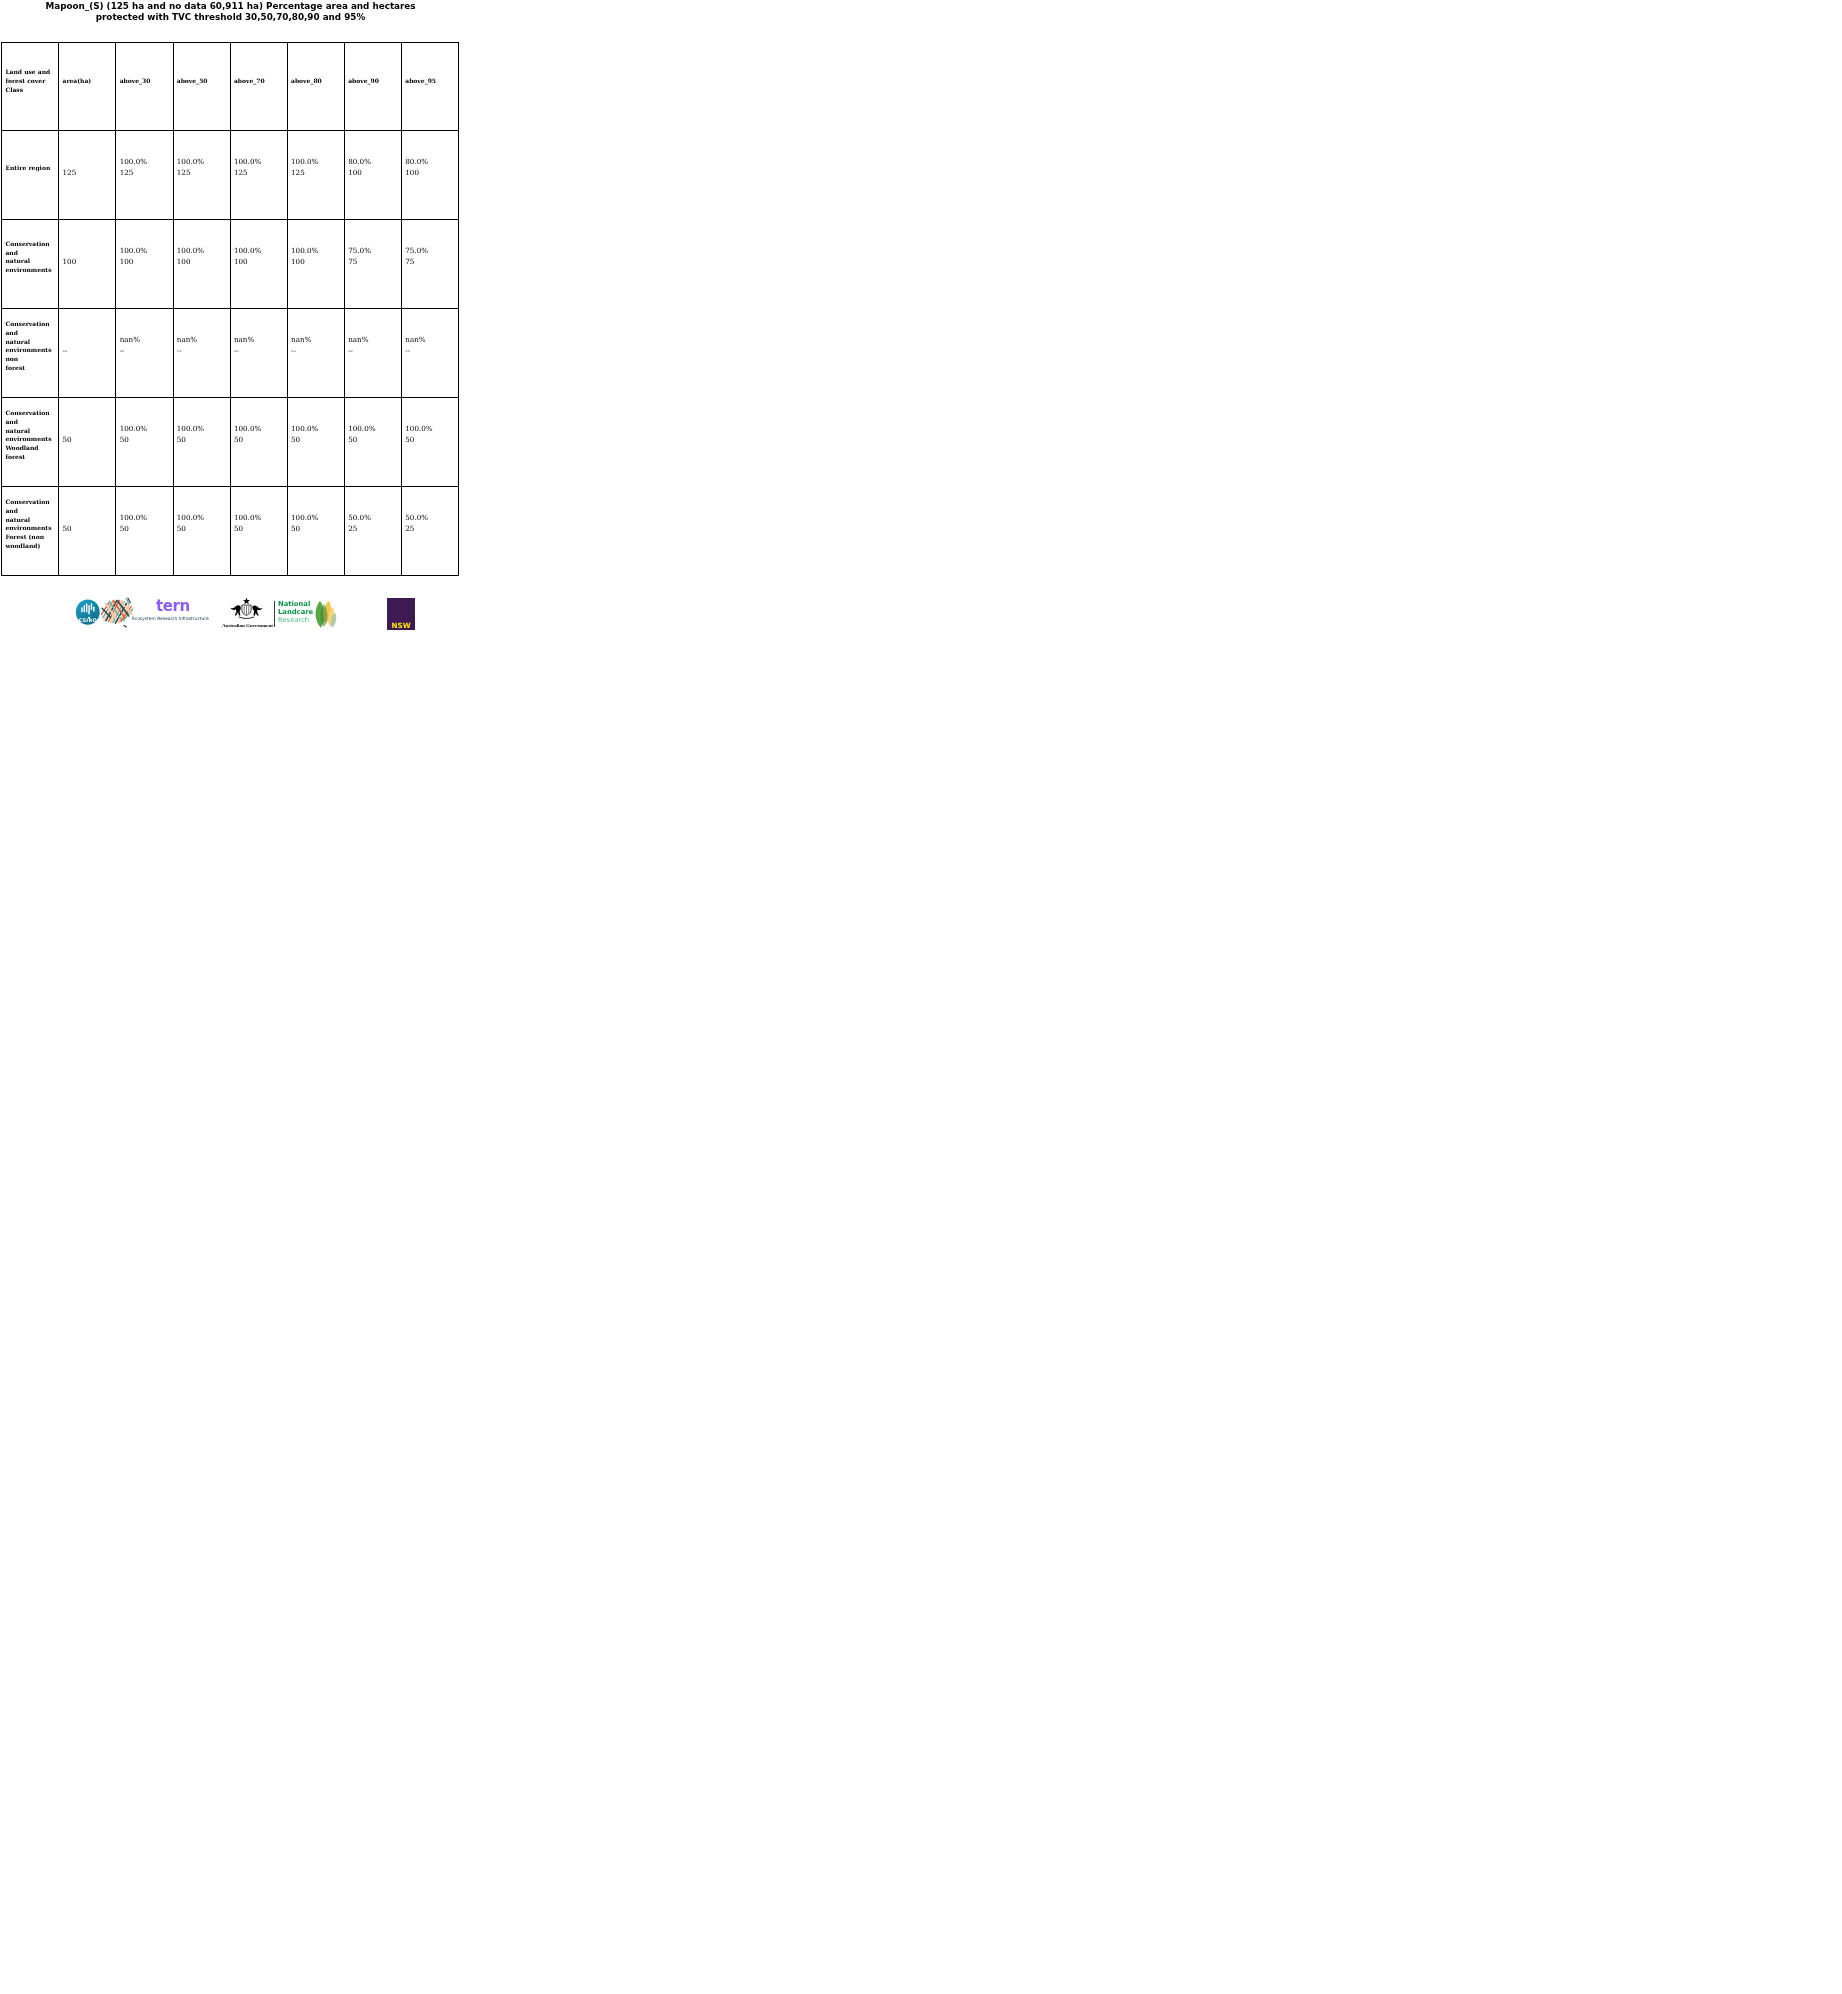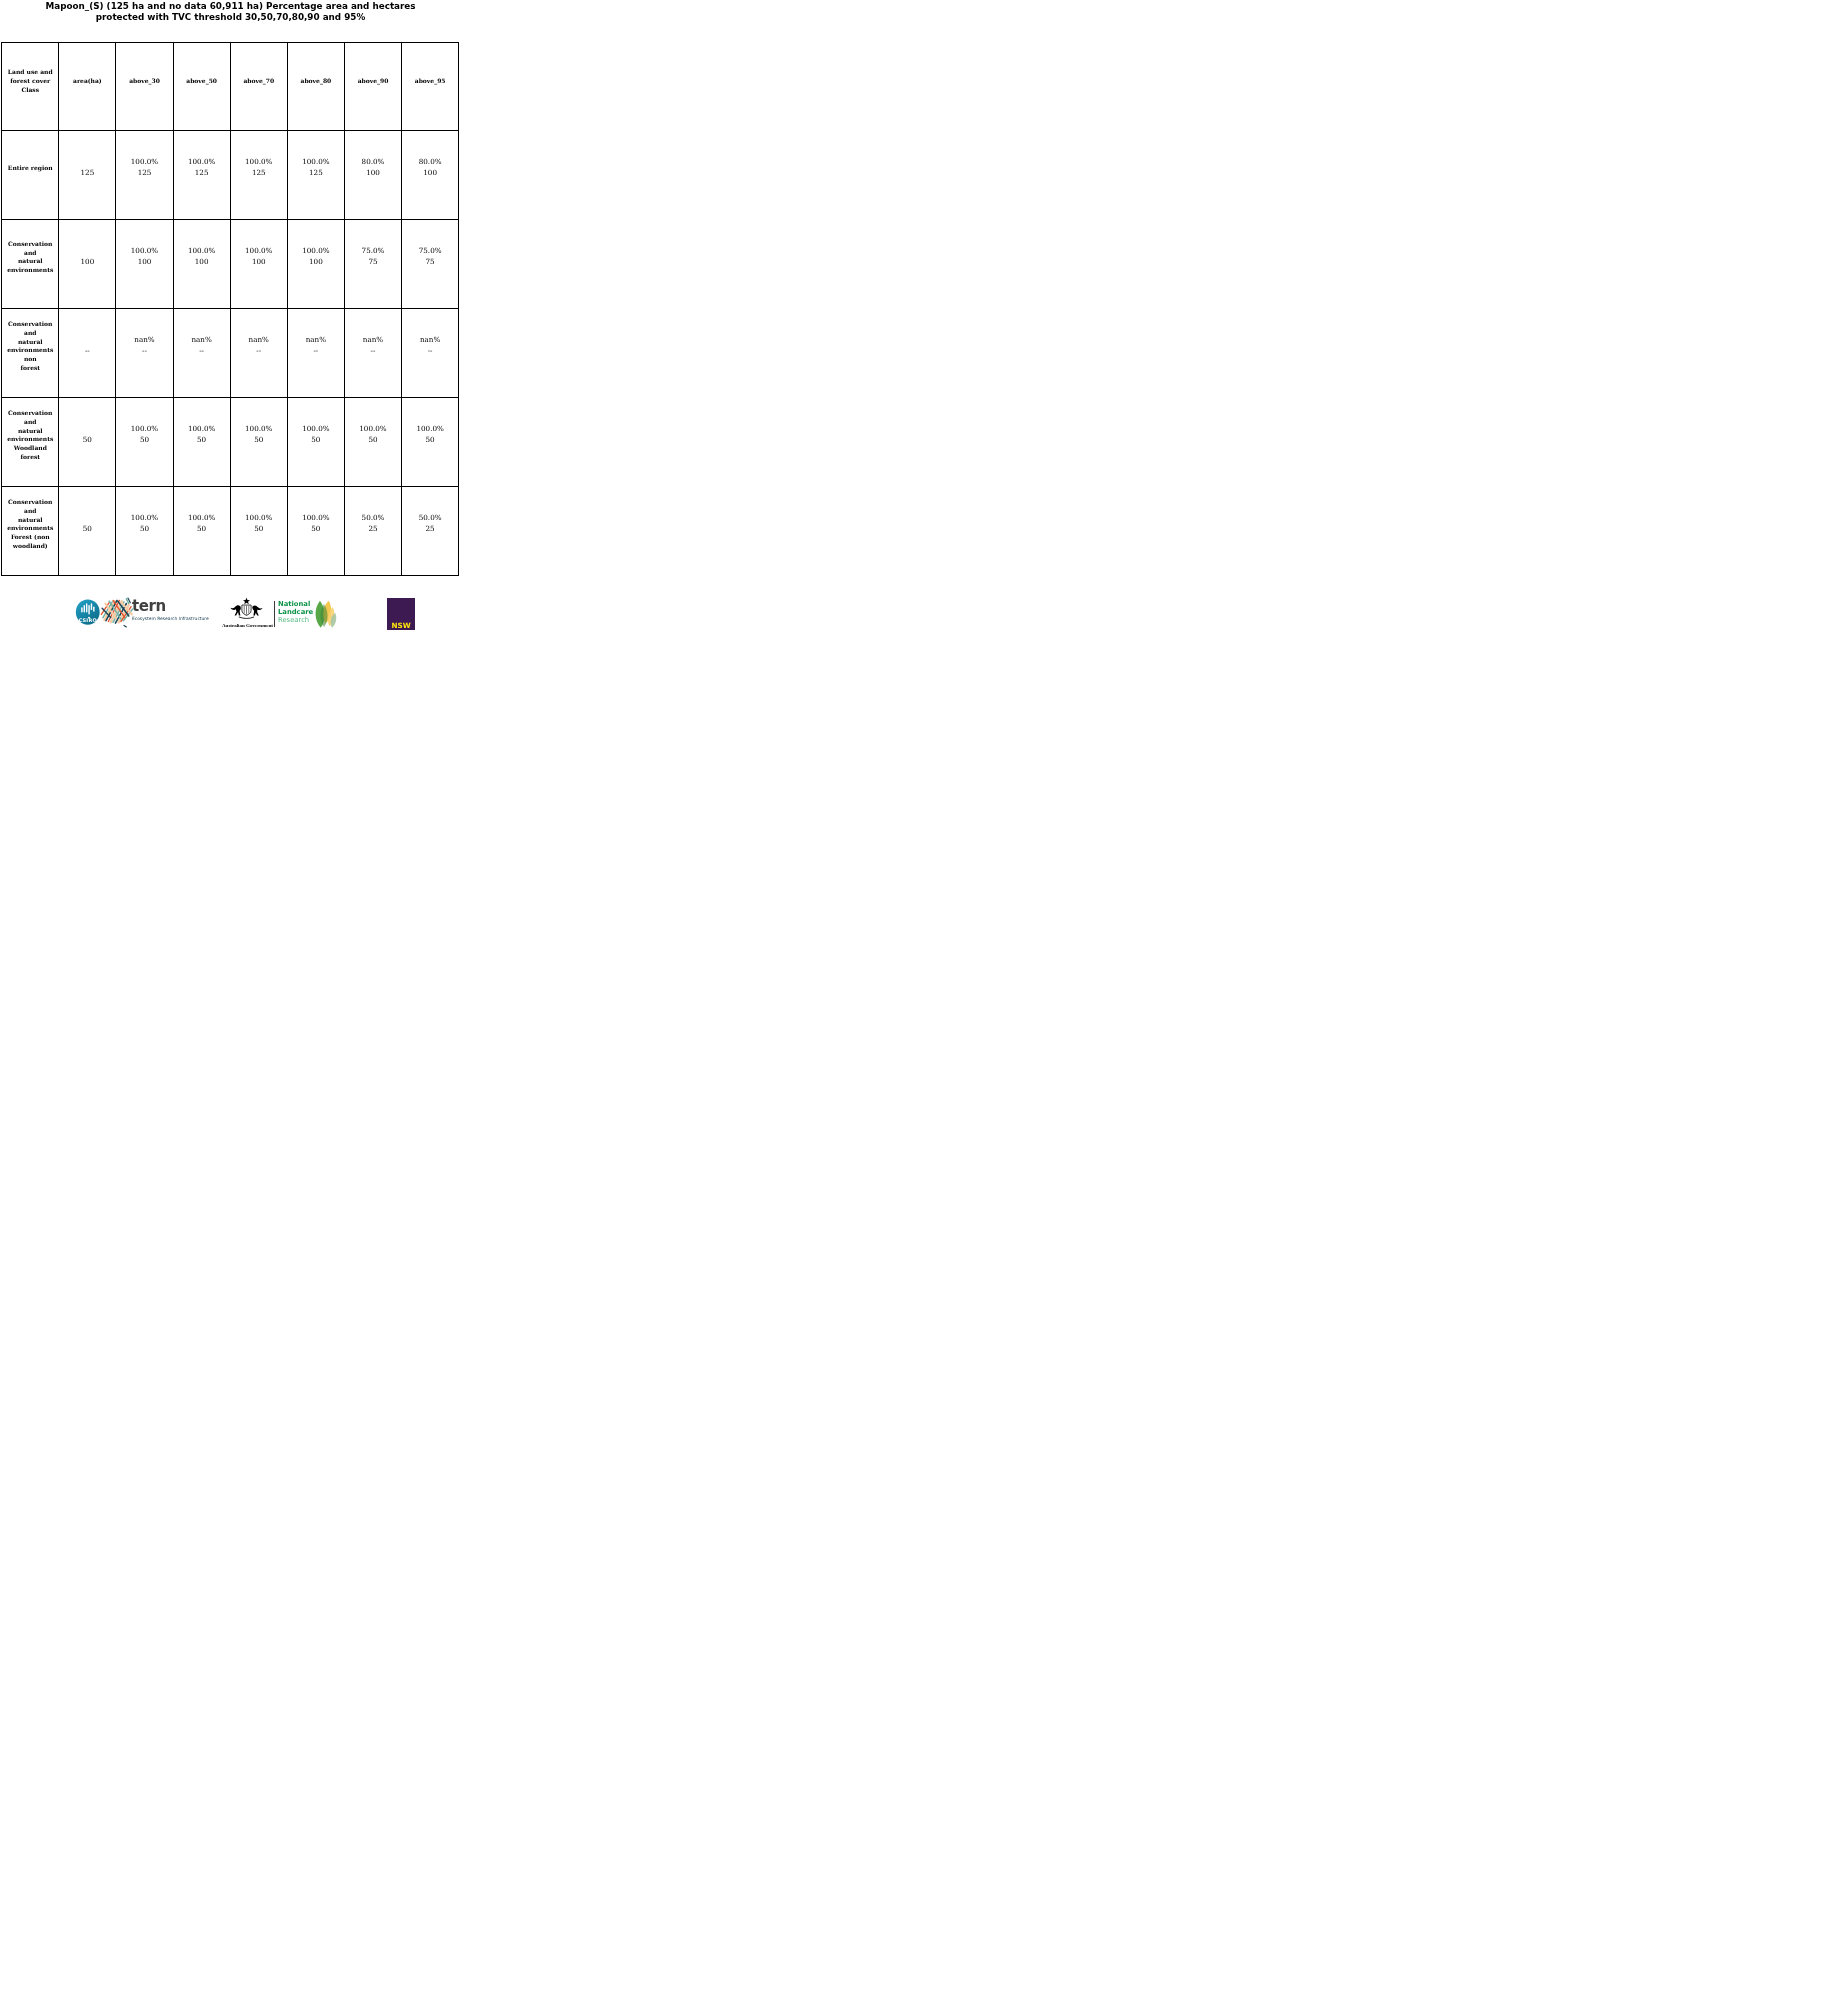--- a/index.html
+++ b/index.html
@@ -15,41 +15,41 @@
   table.report {
     position:absolute; left:1.2px; top:42px; width:458px;
     border-collapse:collapse; table-layout:fixed;
     border:0.8px solid #000; border-bottom-width:1.2px;
   }
   table.report thead tr { height:88px; }
   table.report tbody tr { height:89px; }
   table.report th, table.report td {
     border-left:0.4px solid #000; border-right:0.4px solid #000;
     border-top:1.2px solid #000; border-bottom:1.2px solid #000;
-    vertical-align:middle; text-align:center; padding:0 3.2px 13.6px 3.2px;
+    vertical-align:middle; text-align:left; padding:0 3.2px 13.6px 3.2px;
     overflow:hidden;
   }
   table.report th {
     font-size:6px; font-weight:bold; line-height:1.45; white-space:pre-line;
     padding-bottom:10.4px;
   }
   td.class-cell {
     font-size:6px; font-weight:bold; line-height:1.45; white-space:pre-line;
   }
   td.num-cell { font-size:7.2px; }
   td.num-cell .pct, td.num-cell .val { line-height:10.8px; height:10.8px; }
   
   .footer { position:absolute; left:0; top:598px; width:461px; height:33px; }
   .footer > * { position:absolute; }
   .csiro { left:75px; top:0.8px; width:25.5px; height:27px; }
   .tern-map { left:99px; top:-0.8px; width:36px; height:31px; }
   .tern-block { left:132px; top:2.4px; width:82px; }
   .tern-word {
     font-family:"DejaVu Sans", sans-serif; font-weight:bold; font-size:15px;
-    line-height:13.6px; color:#404040; letter-spacing:-0.4px;
+    line-height:13.6px; color:#8b5cf6; letter-spacing:-0.4px;text-align:center;
   }
   .tern-sub {
     font-family:"DejaVu Sans", sans-serif; font-size:4.4px; color:#1B4251; margin-top:2.4px;
     white-space:nowrap;
   }
   .ausgov { left:222px; top:-0.8px; width:49px; text-align:center; }
   .ausgov-text {
     font-family:"Liberation Serif", serif; font-weight:bold; font-size:5px;
     color:#000; white-space:nowrap; margin-top:0.4px;
   }

